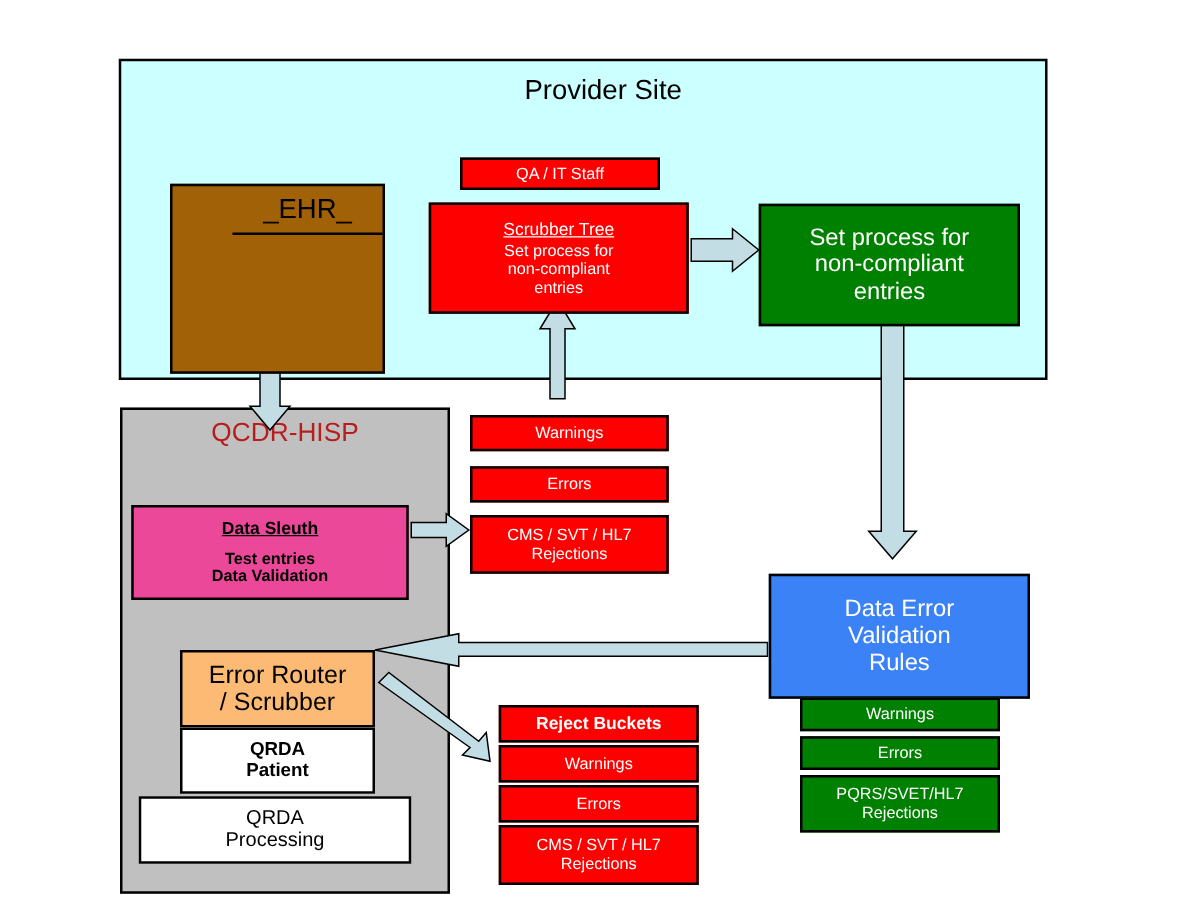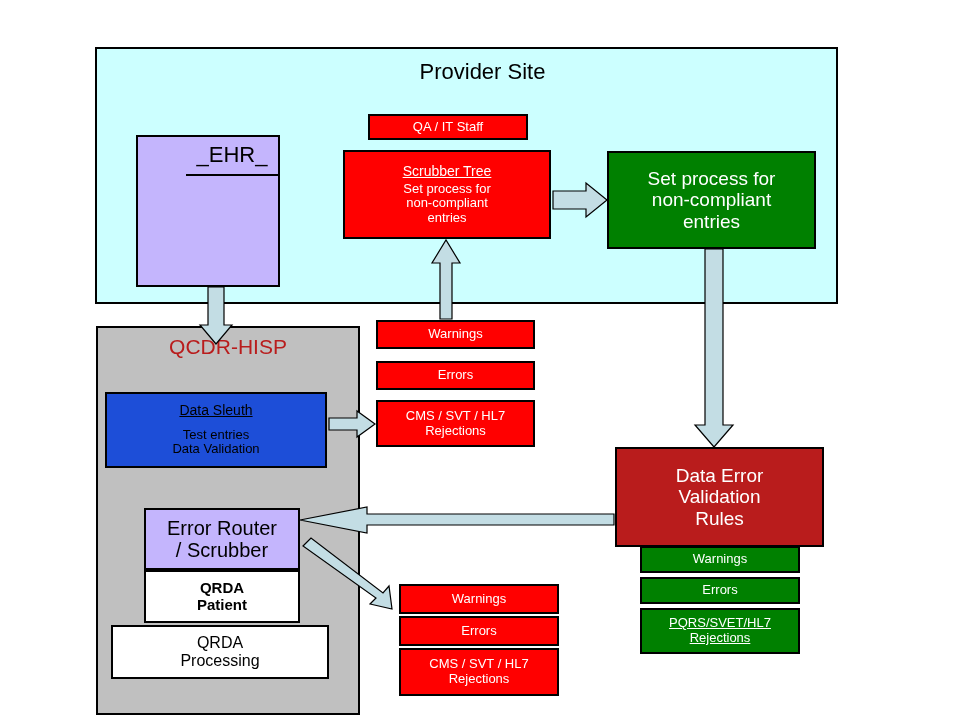--- a/index.html
+++ b/index.html
@@ -17,20 +17,21 @@
   .box {
     position: absolute;
     box-sizing: border-box;
     border: 2px solid #000000;
     display: flex;
     flex-direction: column;
     align-items: center;
     justify-content: center;
     text-align: center;
     line-height: 1.12;
+    margin-top: 12px;
   }
   .container-box {
     position: absolute;
     box-sizing: border-box;
     border: 2px solid #000000;
   }
 
   
   .provider-site {
     left: 95px; top: 47px; width: 743px; height: 257px;
@@ -44,22 +45,22 @@
     left: 96px; top: 326px; width: 264px; height: 389px;
     background: #c0c0c0;
   }
   .qcdr-title {
     position: absolute; left: 0; top: 7px; width: 100%;
     text-align: center; font-size: 21px; color: #b91c1c;
   }
 
   
   .ehr-box {
-    left: 136px; top: 135px; width: 144px; height: 152px;
-    background: #c4b5fd; justify-content: flex-start; padding-left: 48px;
+    left: 136px; top: 135px; width: 172px; height: 152px;
+    background: #a16207; justify-content: flex-start; padding-left: 48px;
   }
   .ehr-title {
     width: 100%; height: 37px; line-height: 35px;
     border-bottom: 2px solid #000000;
     font-size: 22px; color: #000;
   }
   .ehr-sub {
     width: 100%; padding-top: 9px; font-size: 20px; color: #000;
   }
 
@@ -89,27 +90,27 @@
     background: #ff0000; color: #ffffff; font-size: 13px;
   }
   .cms-mid {
     left: 376px; top: 400px; width: 159px; height: 47px;
     background: #ff0000; color: #ffffff; font-size: 13px;
   }
 
   
   .data-sleuth {
     left: 105px; top: 392px; width: 222px; height: 76px;
-    background: #1d4ed8; color: #000000; font-size: 13px;
+    background: #ec4899; color: #000000; font-size: 13px; font-weight: bold;
   }
   .data-sleuth .u { text-decoration: underline; font-size: 14px; padding-bottom: 9px; }
 
   .error-router {
     left: 144px; top: 508px; width: 156px; height: 62px;
-    background: #c4b5fd; color: #000000; font-size: 20px;
+    background: #fdba74; color: #000000; font-size: 20px;
   }
   .qrda-engine {
     left: 144px; top: 570px; width: 156px; height: 53px;
     background: #ffffff; color: #000000; font-size: 15px; font-weight: bold;
   }
   .qrda-submission {
     left: 111px; top: 625px; width: 218px; height: 54px;
     background: #ffffff; color: #000000; font-size: 16px;
   }
 
@@ -127,33 +128,33 @@
     background: #ff0000; color: #ffffff; font-size: 13px;
   }
   .rb-cms {
     left: 399px; top: 648px; width: 160px; height: 48px;
     background: #ff0000; color: #ffffff; font-size: 13px;
   }
 
   
   .depr {
     left: 615px; top: 447px; width: 209px; height: 100px;
-    background: #b91c1c; color: #ffffff; font-size: 19px;
+    background: #3b82f6; color: #ffffff; font-size: 19px;
   }
   .depr-warnings {
     left: 640px; top: 546px; width: 160px; height: 27px;
     background: #008000; color: #ffffff; font-size: 13px;
   }
   .depr-errors {
     left: 640px; top: 577px; width: 160px; height: 27px;
     background: #008000; color: #ffffff; font-size: 13px;
   }
   .depr-pqrs {
     left: 640px; top: 608px; width: 160px; height: 46px;
-    background: #008000; color: #ffffff; font-size: 13px; text-decoration: underline;
+    background: #008000; color: #ffffff; font-size: 13px;
   }
 
   .arrow-layer {
     position: absolute; left: 0; top: 0; width: 960px; height: 720px;
     pointer-events: none;
   }
 </style>
 </head>
 <body>
 
@@ -230,20 +231,23 @@
   </div>
   <div class="box qrda-engine">
     <div>QRDA</div>
     <div>Patient</div>
   </div>
   <div class="box qrda-submission">
     <div>QRDA</div>
     <div>Processing</div>
   </div>
 
+  <div class="box reject-buckets">
+    <div>Reject Buckets</div>
+  </div>
   <div class="box rb-warnings">
     <div>Warnings</div>
   </div>
   <div class="box rb-errors">
     <div>Errors</div>
   </div>
   <div class="box rb-cms">
     <div>CMS / SVT / HL7</div>
     <div>Rejections</div>
   </div>

